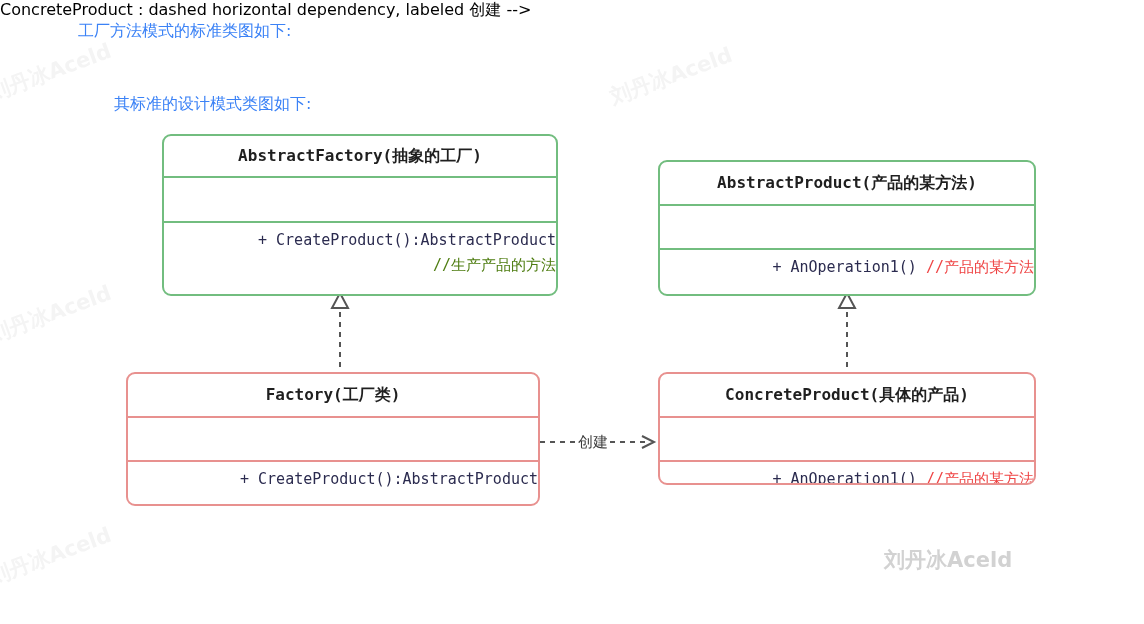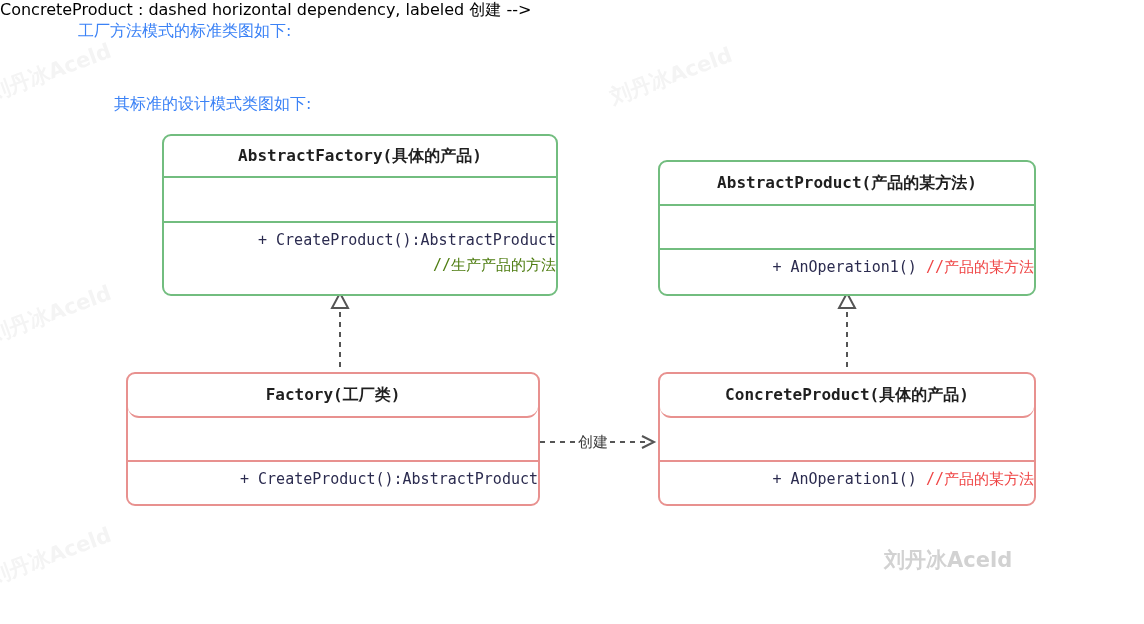--- a/index.html
+++ b/index.html
@@ -50,21 +50,21 @@
     justify-content: center;
     font-family: "DejaVu Sans Mono", monospace;
     font-weight: bold;
     font-size: 16px;
     color: #1f1f1f;
     white-space: nowrap;
     border-bottom-width: 2px;
     border-bottom-style: solid;
   }
   .green > .uml-title { border-bottom-color: #72bd7f; }
-  .red   > .uml-title { border-bottom-color: #e8918f; border-radius: 11px; }
+  .red   > .uml-title { border-bottom-color: #e8918f; }
 
   .uml-attrs {
     box-sizing: border-box;
     border-bottom-width: 2px;
     border-bottom-style: solid;
   }
   .green > .uml-attrs { border-bottom-color: #72bd7f; }
   .red   > .uml-attrs { border-bottom-color: #e8918f; }
 
   .uml-methods {
@@ -163,21 +163,21 @@
       <line x1="2" y1="10" x2="112" y2="10" stroke="#555555" stroke-width="2" stroke-dasharray="5,5"></line>
       <polyline points="104,4 116,10 104,16" fill="none" stroke="#555555" stroke-width="2" stroke-linejoin="miter" stroke-linecap="butt"></polyline>
     </svg>
     <span class="edge-label" style="left:38px; top:1px;">创建</span>
   </div>
 
   
 
   
   <div class="uml-box green" style="left:162px; top:134px; width:396px; height:162px;">
-    <div class="uml-title" style="height:42px;">AbstractFactory(具体的产品)</div>
+    <div class="uml-title" style="height:42px;">AbstractFactory(抽象的工厂)</div>
     <div class="uml-attrs" style="height:45px;"></div>
     <div class="uml-methods" style="height:71px;">
       <div class="method-line">
         <span>+ CreateProduct():AbstractProduct</span>
       </div>
       <div class="method-line comment-only">
         <span>//生产产品的方法</span>
       </div>
     </div>
   </div>
@@ -198,21 +198,21 @@
     <div class="uml-title" style="height:44px;">Factory(工厂类)</div>
     <div class="uml-attrs" style="height:44px;"></div>
     <div class="uml-methods" style="height:42px;">
       <div class="method-line">
         <span>+ CreateProduct():AbstractProduct</span>
       </div>
     </div>
   </div>
 
   
-  <div class="uml-box red" style="left:658px; top:372px; width:378px; height:134px;">
+  <div class="uml-box red" style="left:658px; top:372px; width:378px; height:113px;">
     <div class="uml-title" style="height:44px;">ConcreteProduct(具体的产品)</div>
     <div class="uml-attrs" style="height:44px;"></div>
     <div class="uml-methods" style="height:42px;">
       <div class="method-line">
         <span>+ AnOperation1()</span><span class="comment"> //产品的某方法</span>
       </div>
     </div>
   </div>
 
 </div>

